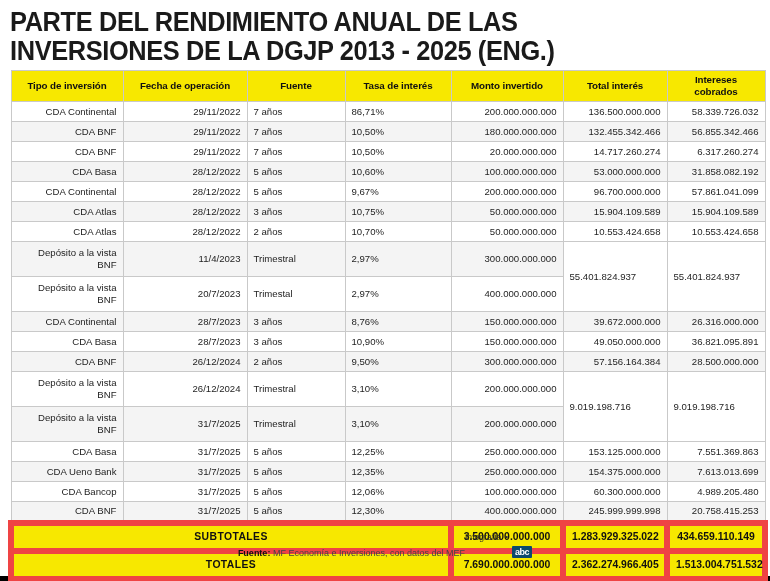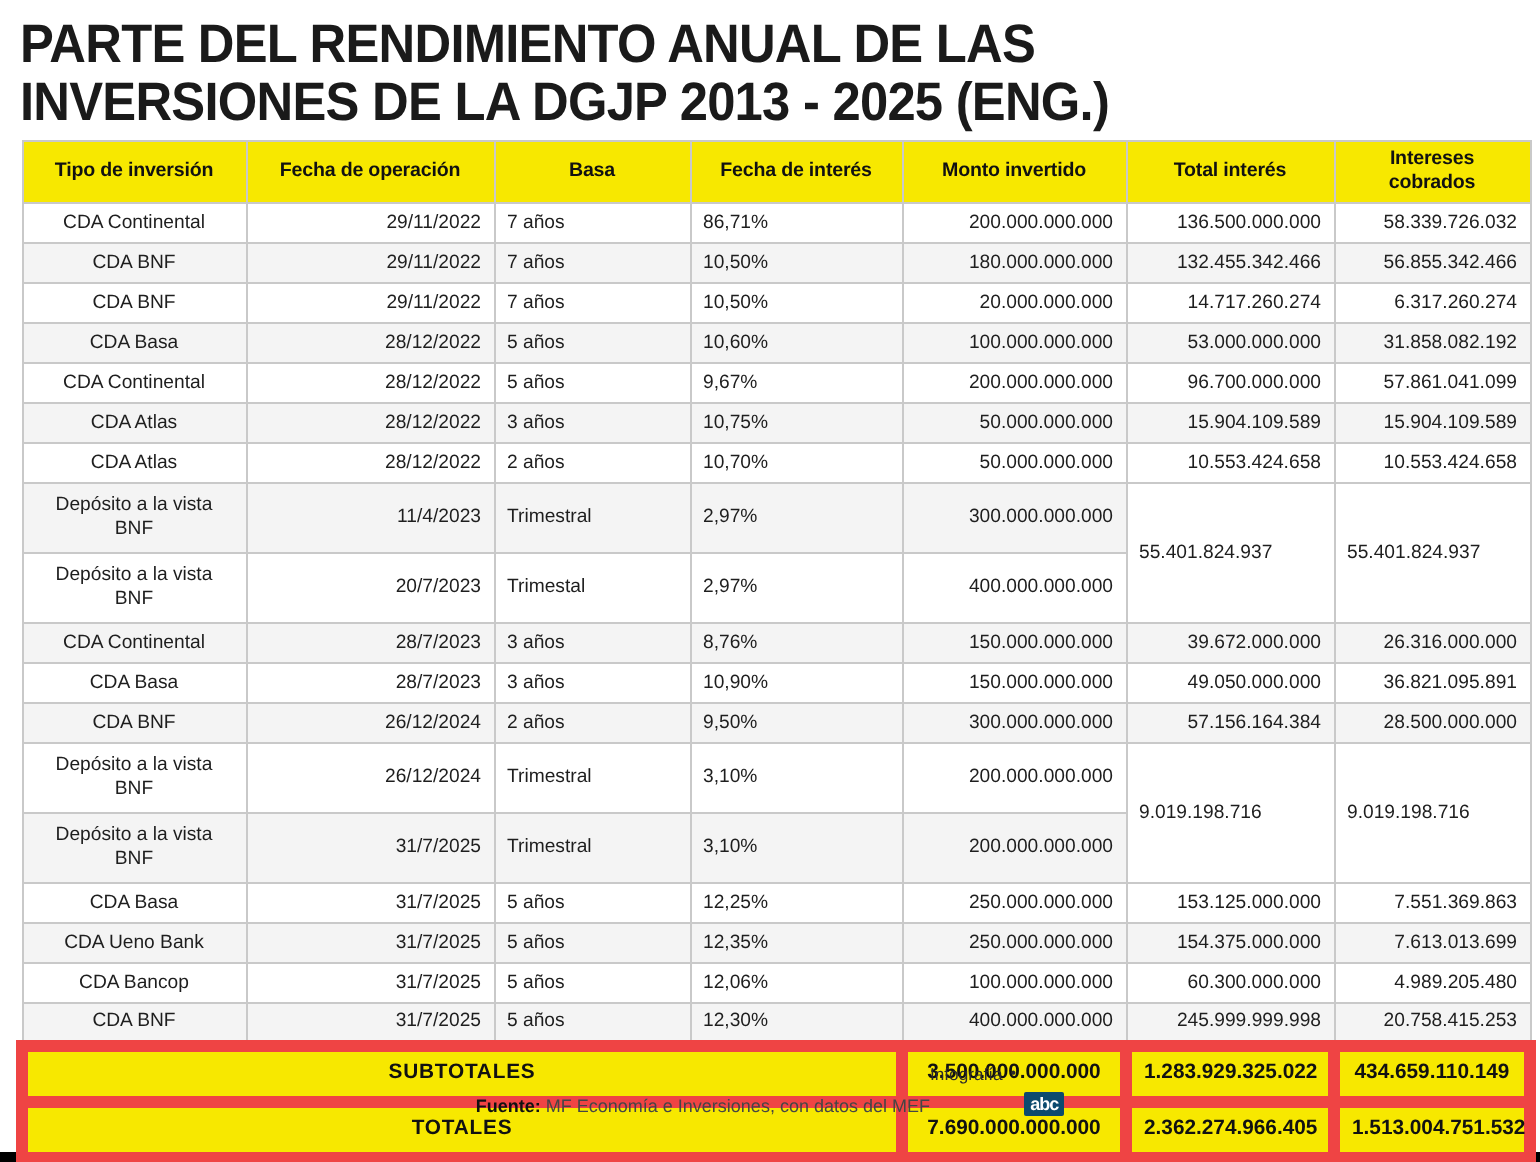--- a/index.html
+++ b/index.html
@@ -61,21 +61,21 @@
     font-weight: bold;
     font-size: 9.8px;
     text-align: center;
     height: 30px;
     border: 1px solid #d6cb00;
     letter-spacing: -0.1px;
   }
   tbody tr.band-a td { background: #ffffff; }
   tbody tr.band-b td { background: #f4f4f4; }
 
-  td.t-left   { text-align: center; }
+  td.t-left   { text-align: right; }
   td.t-center { text-align: left; }
   td.t-right  { text-align: right; }
 
   td.tall { height: 35px; }
   td.norm { height: 20px; }
 
   td.merged {
     text-align: left;
     vertical-align: middle;
     background: #ffffff !important;
@@ -144,22 +144,22 @@
           <col class="c2">
           <col class="c3">
         <col class="c4">
           <col class="c5">
           <col class="c6">
       </colgroup>
       <thead>
         <tr>
           <th>Tipo de inversión</th>
           <th>Fecha de operación</th>
-          <th>Basa</th>
-          <th>Fecha de interés</th>
+          <th>Fuente</th>
+          <th>Tasa de interés</th>
           <th>Monto invertido</th>
           <th>Total interés</th>
           <th>Intereses cobrados</th>
         </tr>
       </thead>
       <tbody>
 
         <tr class="band-a">
           <td class="t-left norm">CDA Continental</td>
           <td class="t-right norm">29/11/2022</td>

